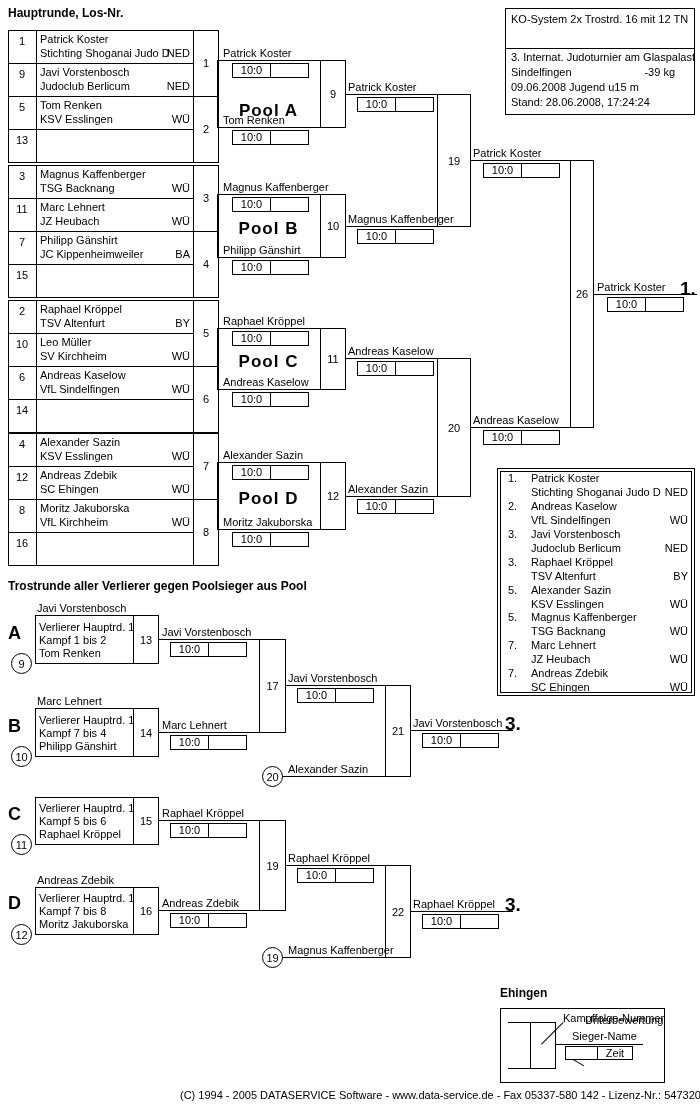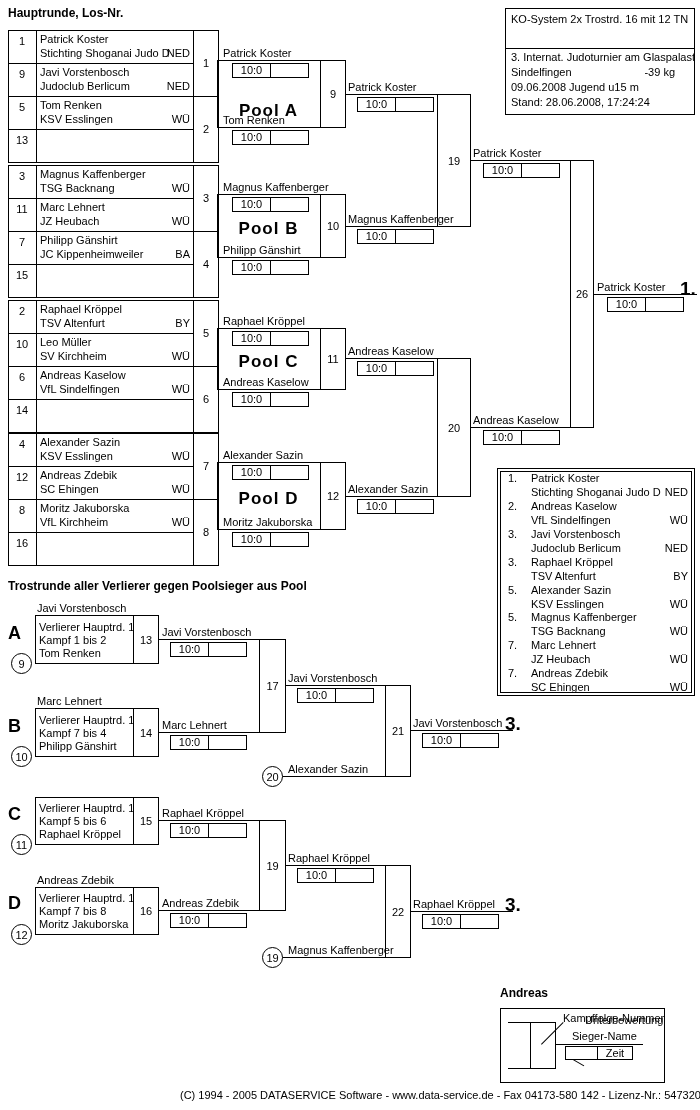--- a/index.html
+++ b/index.html
@@ -366,29 +366,29 @@
 <div class="circle" style="left:262px;top:947px">19</div>
 <div class="txt" style="left:288px;top:944px">Magnus Kaffenberger</div>
 <div class="hl" style="left:410px;top:911px;width:103px"></div>
 <div class="txt" style="left:413px;top:898px">Raphael Kröppel</div>
 <div class="place" style="left:505px;top:897px">3.</div>
 <div class="score" style="left:422px;top:914px">
     <div>10:0</div>
     <div></div>
   </div>
 
-<div class="txt h12" style="left:500px;top:987px">Andreas</div>
+<div class="txt h12" style="left:500px;top:987px">Ehingen</div>
 <div class="rect" style="left:500px;top:1008px;width:165px;height:75px"></div>
 <div class="hl" style="left:508px;top:1022px;width:22px"></div>
 <div class="hl" style="left:508px;top:1068px;width:22px"></div>
 <div class="rect" style="left:530px;top:1022px;width:26px;height:47px"></div>
 <div class="hl" style="left:555px;top:1044px;width:88px"></div>
 <div class="diag" style="left:541px;top:1044px;width:31px;transform:rotate(-45deg)"></div>
 <div class="txt" style="left:563px;top:1012px">Kampffolge-Nummer</div>
 <div class="txt" style="left:572px;top:1030px">Sieger-Name</div>
 <div class="score" style="left:565px;top:1046px;width:68px;height:14px">
     <div style="width:32px"></div>
     <div>Zeit</div>
   </div>
 <div class="diag" style="left:573px;top:1059px;width:13px;transform:rotate(30deg)"></div>
 <div class="txt" style="left:585px;top:1014px">Unterbewertung</div>
 
-<div class="txt" style="left:180px;top:1089px">(C) 1994 - 2005 DATASERVICE Software - www.data-service.de - Fax 04173-580 142 - Lizenz-Nr.: 547320</div>
+<div class="txt" style="left:180px;top:1089px">(C) 1994 - 2005 DATASERVICE Software - www.data-service.de - Fax 05337-580 142 - Lizenz-Nr.: 547320</div>
 
 </body></html>

